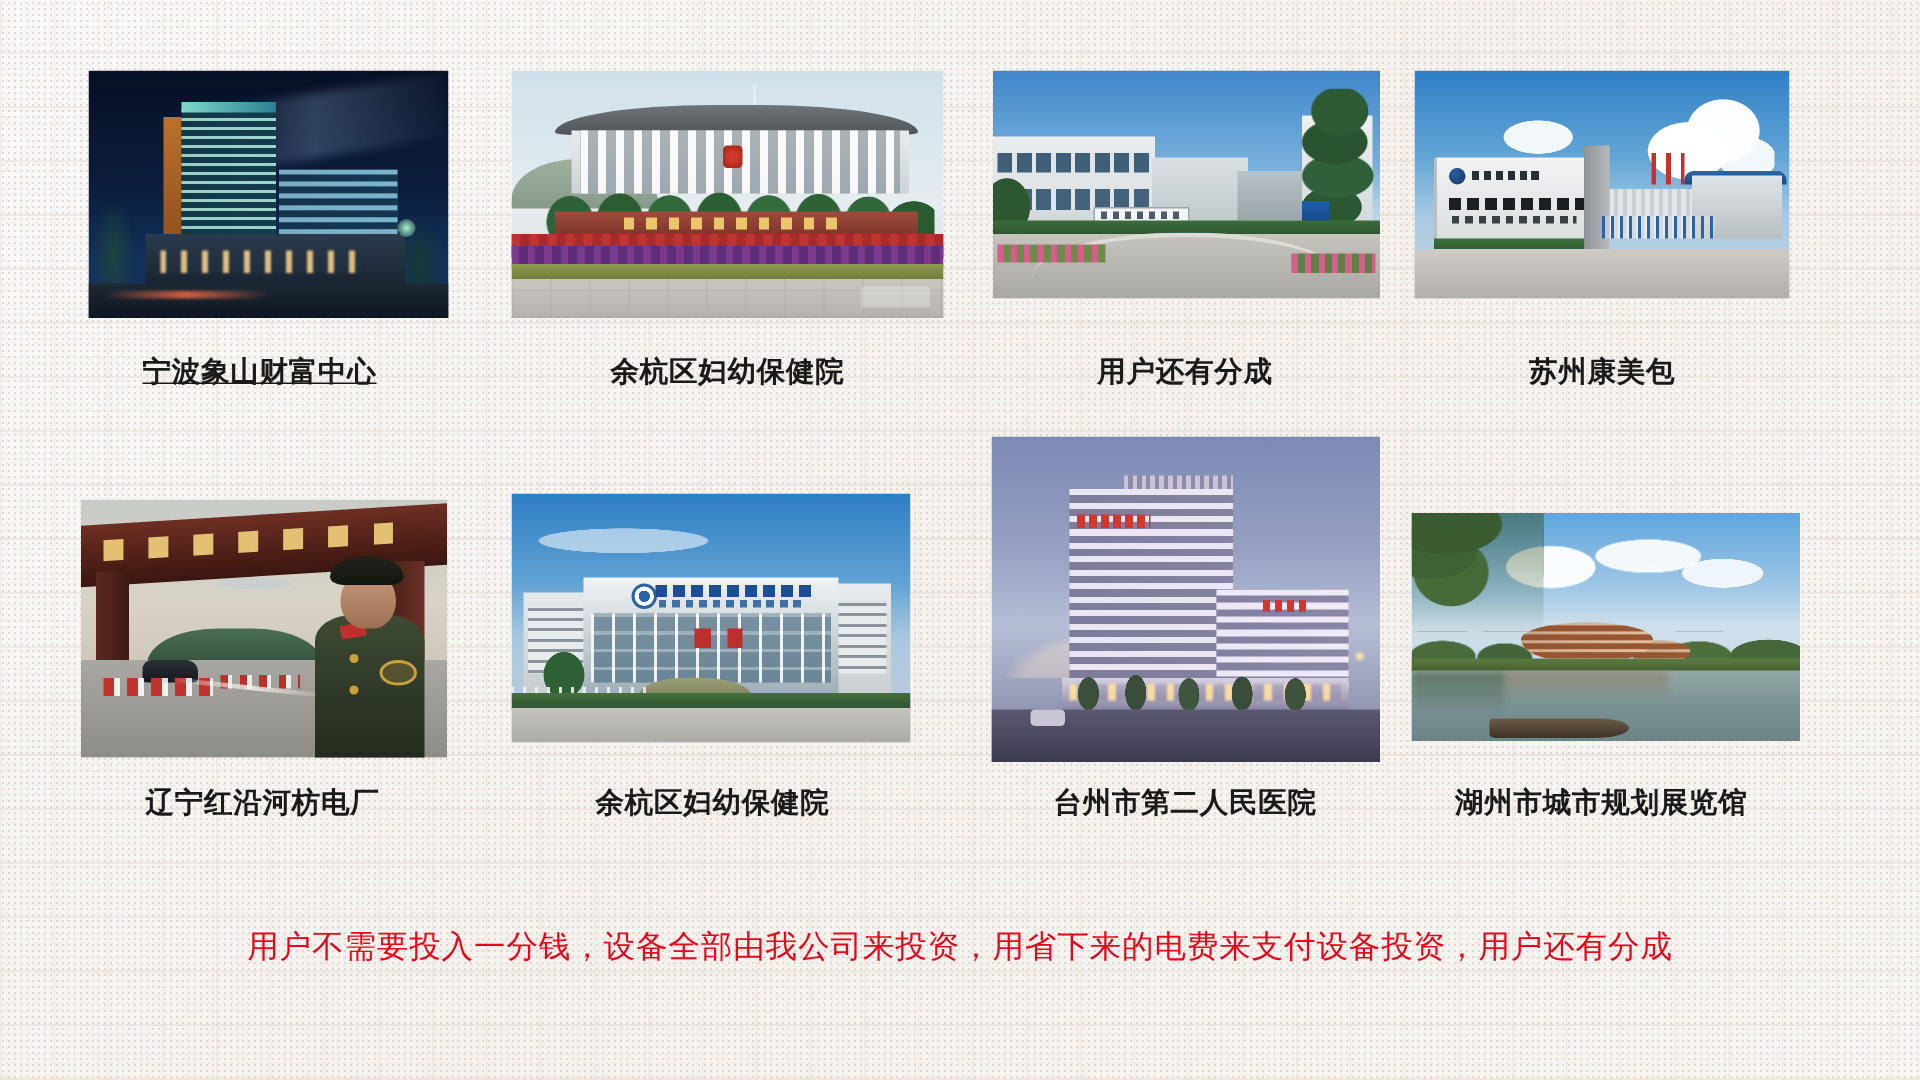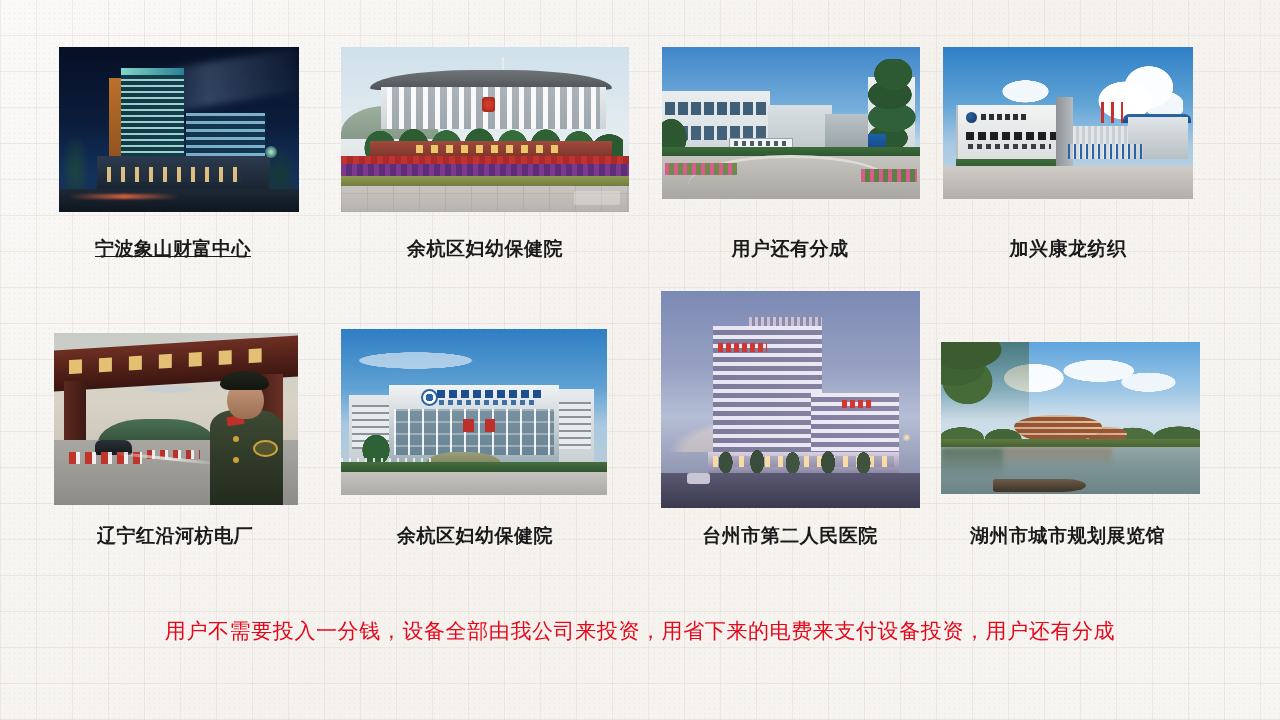--- a/index.html
+++ b/index.html
@@ -724,21 +724,21 @@
         <div class="layer en-txt"></div>
         <div class="layer pillar"></div>
         <div class="layer flags"></div>
         <div class="layer gate-roof"></div>
         <div class="layer gate"></div>
         <div class="layer fence"></div>
         <div class="layer hedge"></div>
         <div class="layer ground"></div>
       </div>
     </div>
-    <div class="caption" style="left:938px; top:238px; width:260px;">加兴康龙纺织</div>
+    <div class="caption" style="left:938px; top:238px; width:260px;">苏州康美包</div>
   </div>
 
   <div class="gallery-item">
     <div class="thumb" style="left:54px; top:333px; width:244px; height:172px;">
       <div class="scene sc5">
         <div class="layer hill"></div>
         <div class="layer gantry-top"></div>
         <div class="layer gantry-txt"></div>
         <div class="layer lamp"></div>
         <div class="layer pillar-l"></div>

